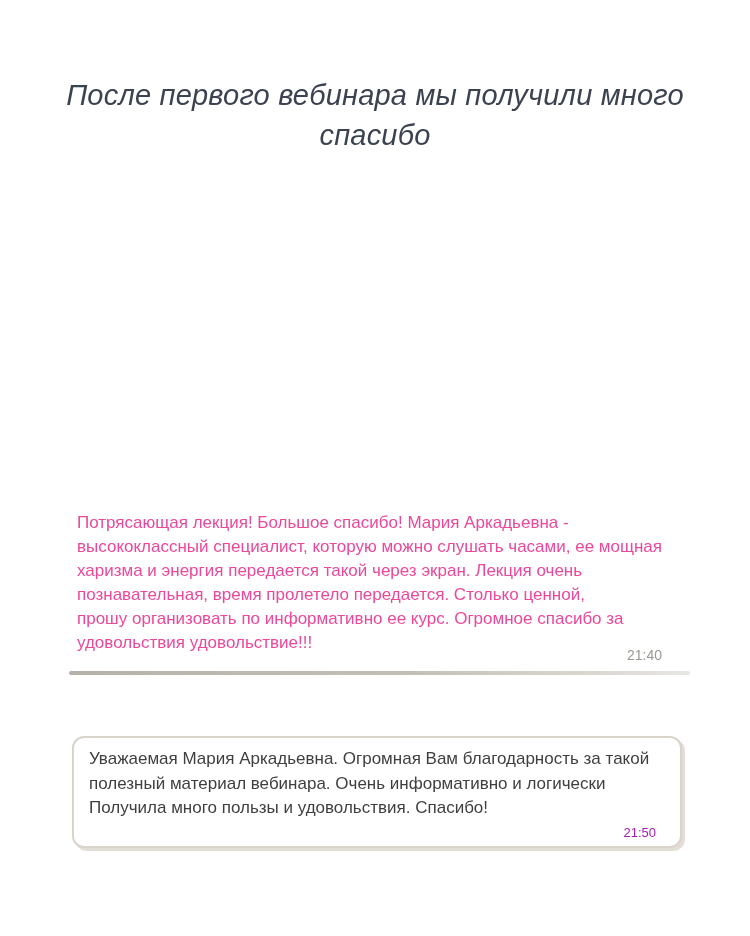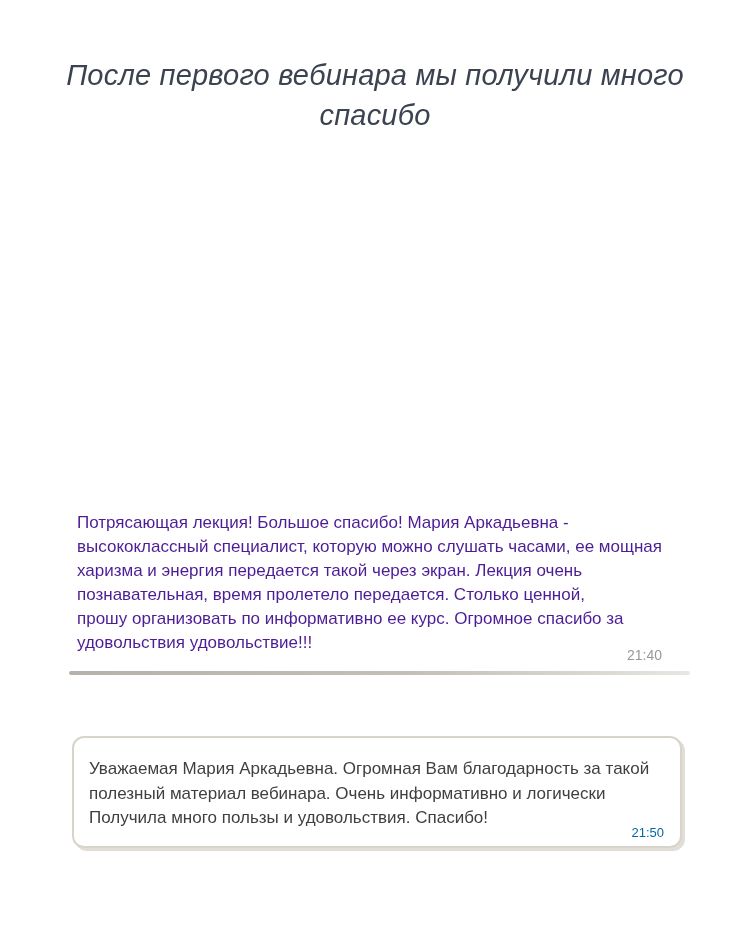--- a/index.html
+++ b/index.html
@@ -11,21 +11,21 @@
     width: 750px;
     height: 936px;
     position: relative;
     font-family: "Liberation Sans", sans-serif;
     overflow: hidden;
   }
 
   
   .slide-title {
     position: absolute;
-    top: 36px;
+    top: 56px;
     left: 0;
     width: 750px;
     text-align: center;
     font-style: italic;
     font-weight: 400;
     font-size: 29px;
     line-height: 40px;
     color: #3c4350;
     letter-spacing: 0.2px;
   }
@@ -37,21 +37,21 @@
     left: 65px;
     top: 499px;
     width: 625px;
     height: 176px;
     background: #ffffff;
   }
   .msg1 .msg-text {
     padding: 12px 55px 0 12px;
     font-size: 17px;
     line-height: 24px;
-    color: #4c1d95;
+    color: #ec4899;
   }
   .msg1 .msg-time {
     position: absolute;
     right: 28px;
     bottom: 12px;
     font-size: 14px;
     color: #9a9892;
   }
   .msg1 .divider {
     position: absolute;
@@ -70,32 +70,32 @@
     top: 736px;
     width: 610px;
     height: 112px;
     background: #ffffff;
     border: 2px solid #d9d4cb;
     border-radius: 12px;
     box-shadow: 3px 3px 0 #e2ded7;
     box-sizing: border-box;
   }
   .msg2 .msg-text {
-    padding: 19px 70px 0 15px;
+    padding: 9px 70px 0 15px;
     font-size: 17px;
     line-height: 24.5px;
     color: #3f3f3f;
     border-radius: 6px;
   }
   .msg2 .msg-time {
     position: absolute;
-    right: 16px;
+    right: 24px;
     bottom: 6px;
     font-size: 13px;
-    color: #0369a1;
+    color: #a21caf;
   }
 
   .msg-line { white-space: nowrap; }
 </style>
 </head>
 <body>
 
 <h1 class="slide-title">
   <span class="line">После первого вебинара мы получили много</span>
   <span class="line">спасибо</span>

